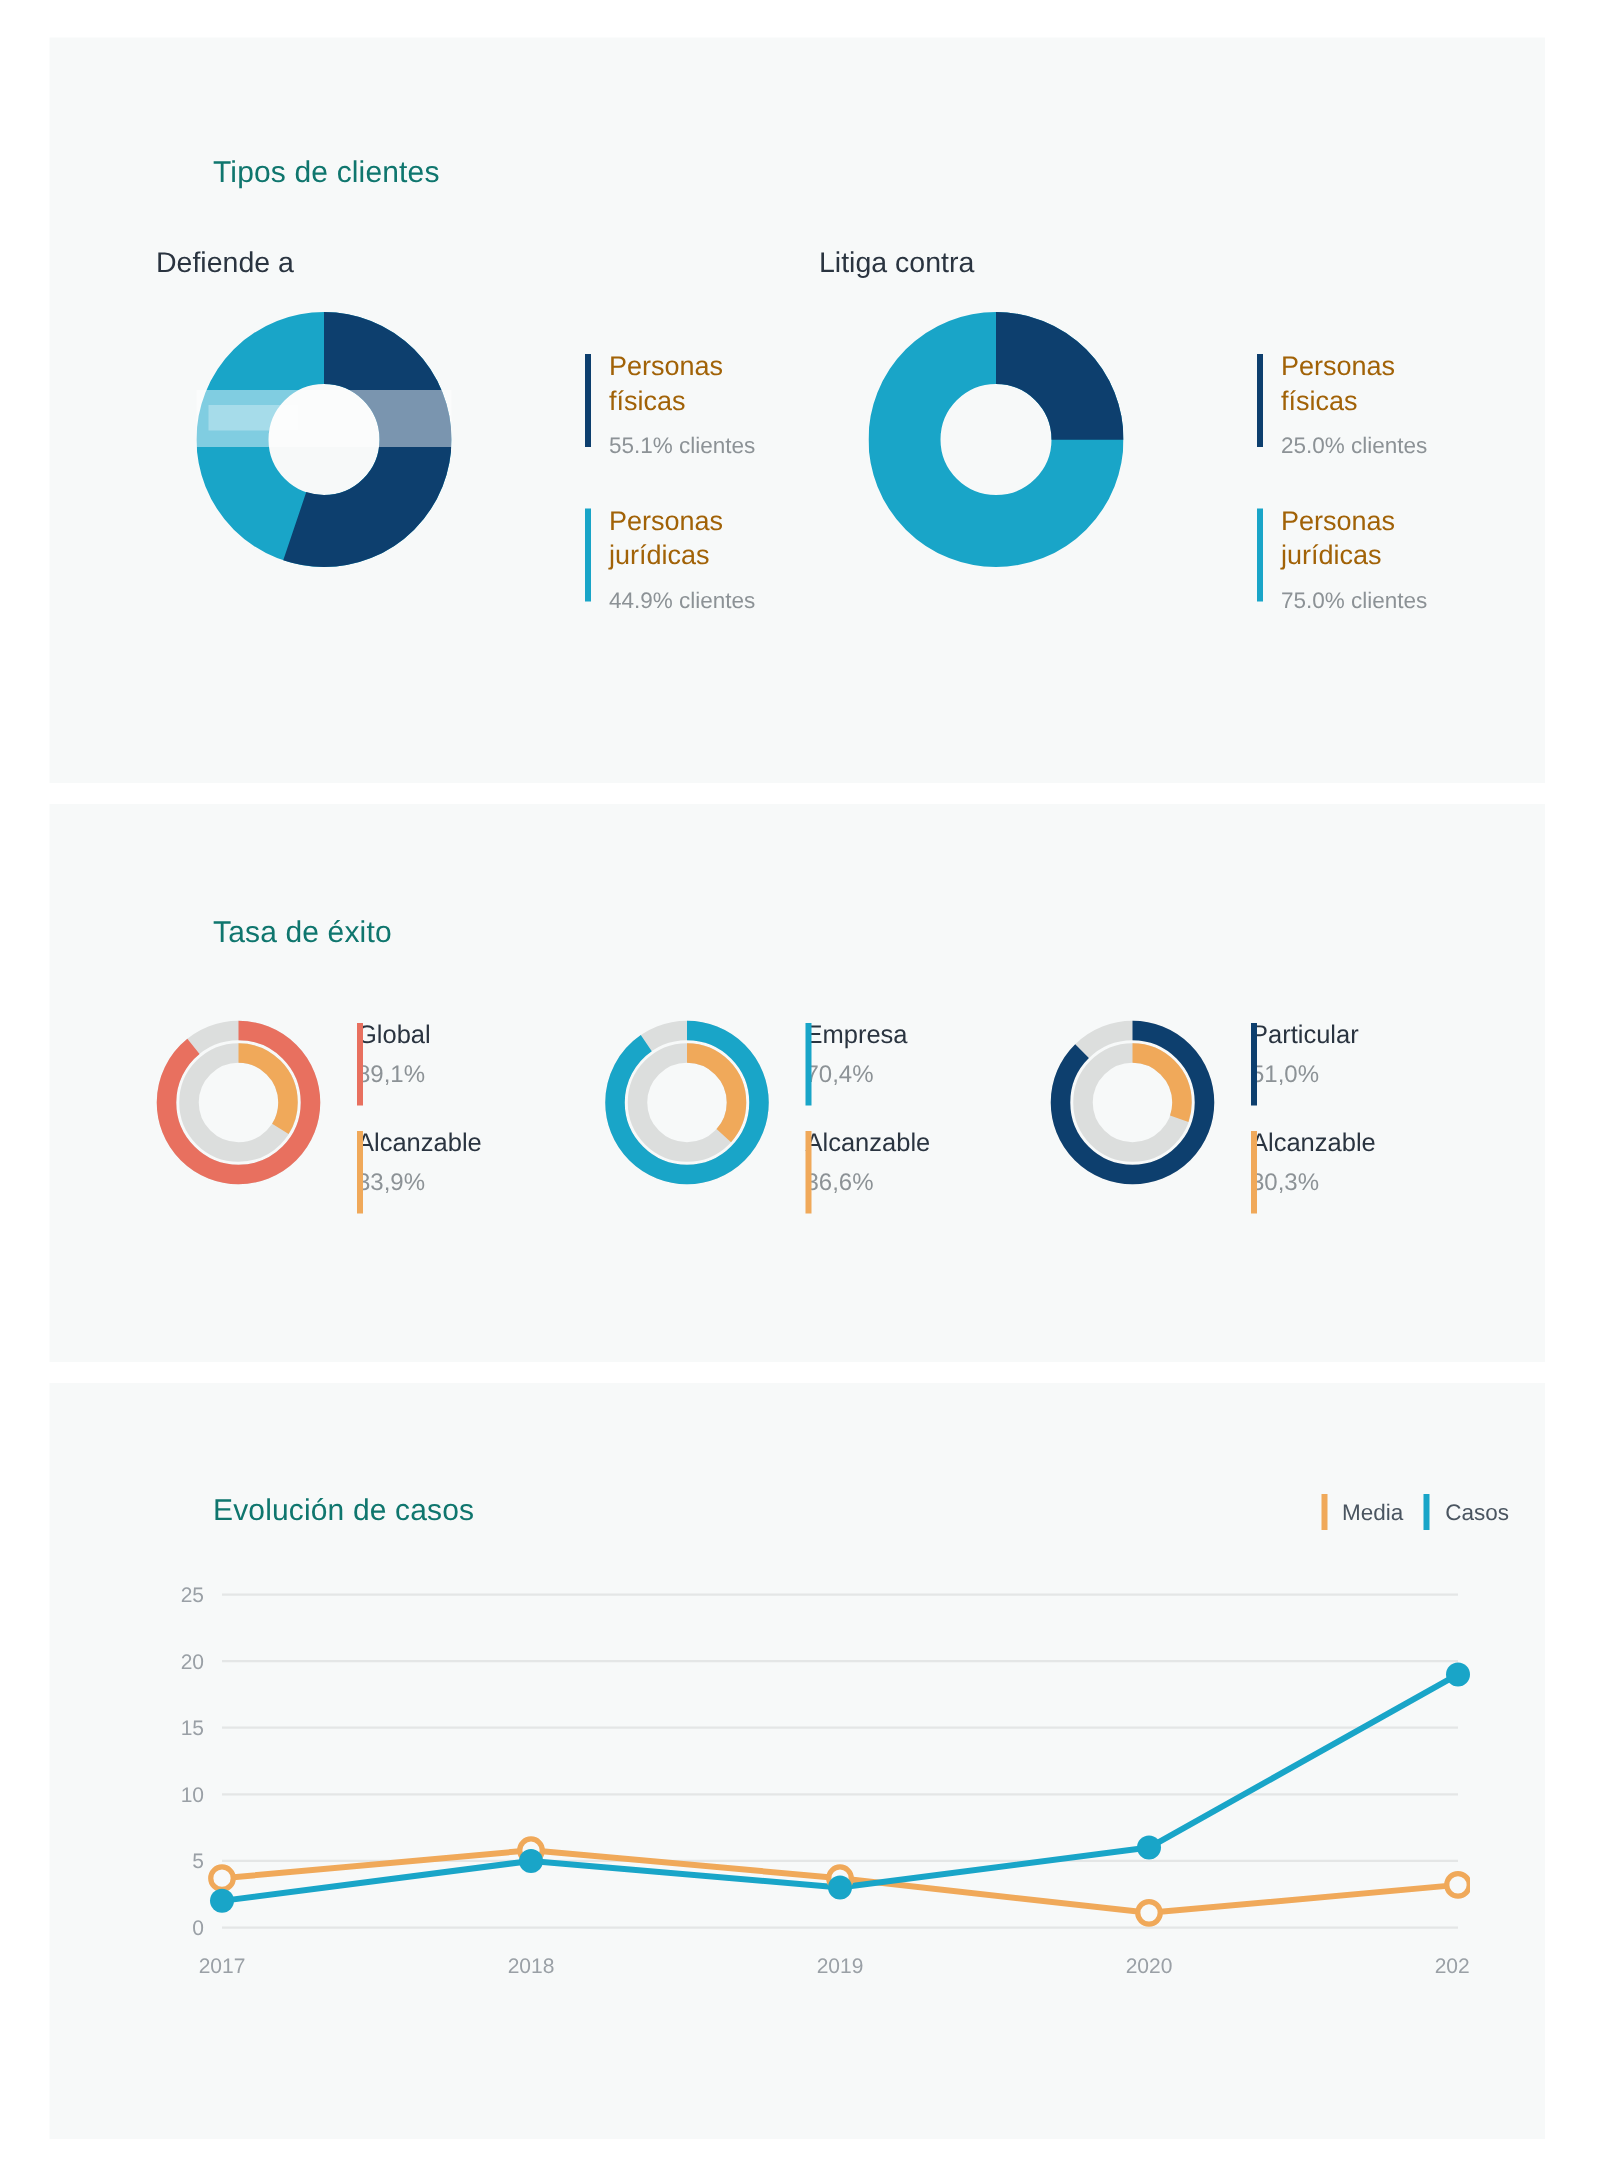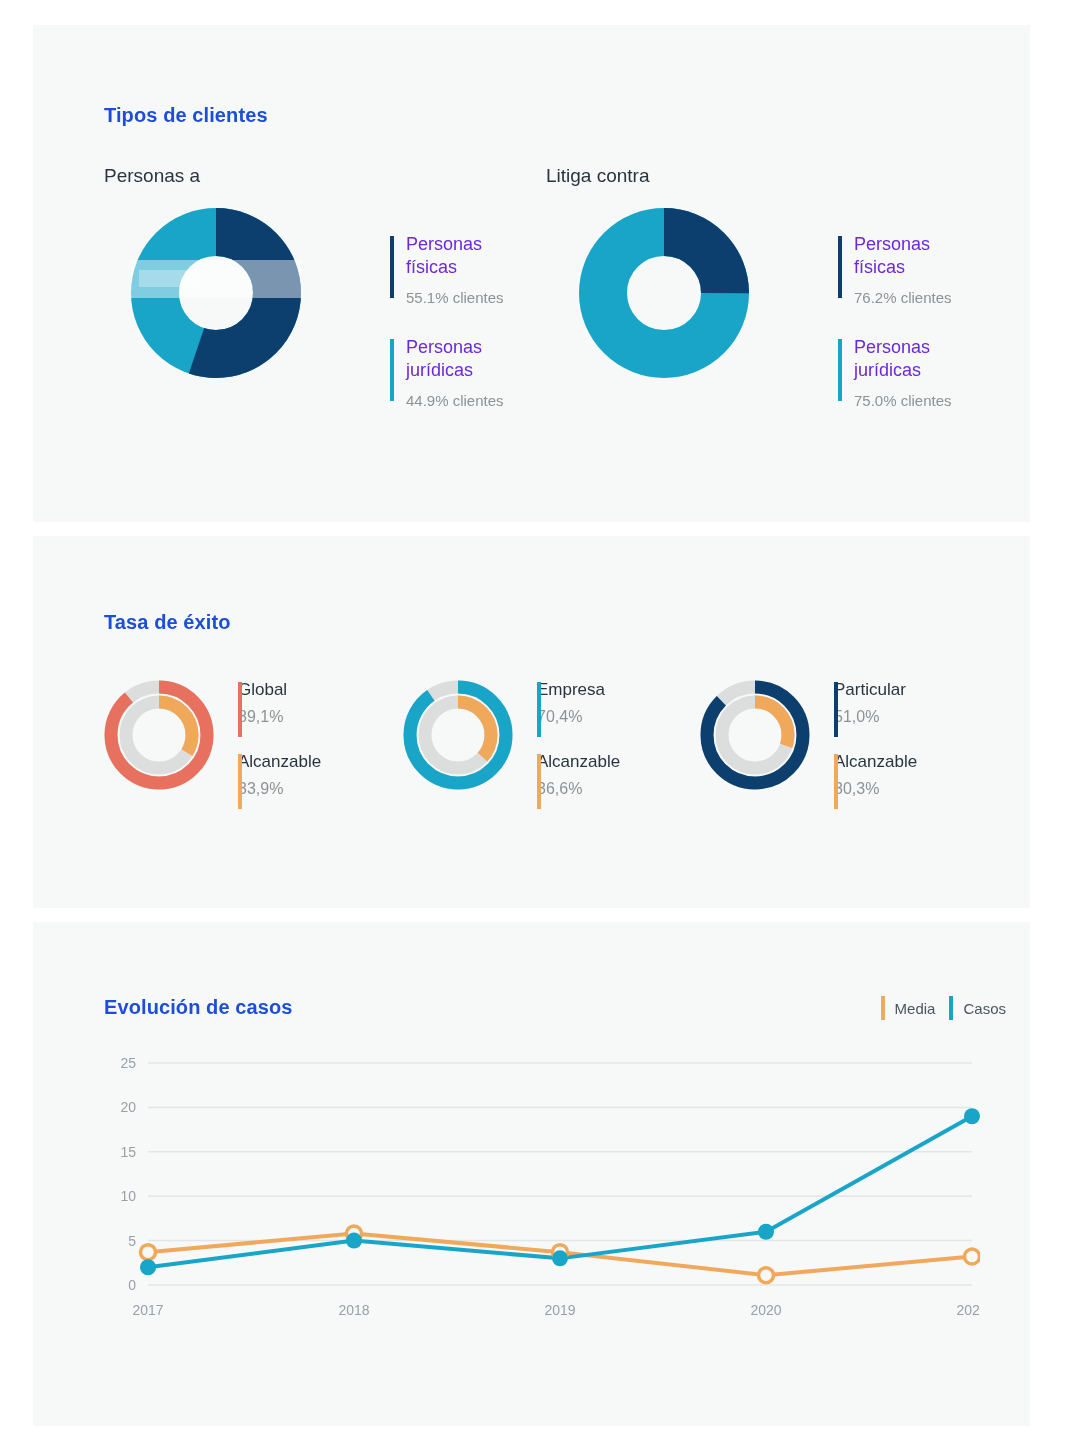--- a/index.html
+++ b/index.html
@@ -22,23 +22,24 @@
     background: #f7f9f9;
     box-sizing: border-box;
   }
   #card-clientes { top: 25px;  height: 497px; }
   #card-exito    { top: 536px; height: 372px; }
   #card-evol     { top: 922px; height: 504px; }
 
   .card-title {
     position: absolute;
     font-size: 20px;
-    font-weight: bold;
-    color: #1d4ed8;
+    font-weight: normal;
+    color: #0f766e;
     letter-spacing: .1px;
+    margin-left: 38px;
   }
 
   .sub-title {
     position: absolute;
     font-size: 19px;
     font-weight: normal;
     color: #2a3440;
   }
 
   
@@ -67,21 +68,21 @@
   .legend { position: absolute; }
   .legend-item { position: relative; padding-left: 16px; margin-bottom: 22px; }
   .legend-bar {
     position: absolute;
     left: 0; top: 3px;
     width: 4px;
     height: 62px;
   }
   .legend-label {
     font-size: 18px;
-    color: #6d28d9;
+    color: #a16207;
     line-height: 1.28;
     white-space: pre-line;
   }
   .legend-value {
     font-size: 15px;
     color: #8c9296;
     margin-top: 10px;
   }
 
   
@@ -110,21 +111,21 @@
   .tick { font-size: 14px; fill: #9aa0a6; font-family: "Liberation Sans", sans-serif; }
   .tick.y { text-anchor: end; }
   .tick.x { text-anchor: middle; }
 </style>
 </head>
 <body>
 
 <section class="card" id="card-clientes">
   <div class="card-title" style="left:71px; top:79px;">Tipos de clientes</div>
 
-  <div class="sub-title" style="left:71px; top:140px;">Personas a</div>
+  <div class="sub-title" style="left:71px; top:140px;">Defiende a</div>
 
   <div class="donut-group" style="left:98px; top:183px;">
     <div class="donut">
       <svg width="170" height="170" viewBox="0 0 170 170">
 
         <circle cx="85" cy="85" r="61" fill="none" stroke="#19a5c8" stroke-width="48"></circle>
         <circle cx="85" cy="85" r="61" fill="none" stroke="#0d3f6e" stroke-width="48" stroke-dasharray="211.2 383.3" transform="rotate(-90 85 85)"></circle>
       </svg>
       <div class="wm">
         <div class="wm-mark"></div>
@@ -156,21 +157,21 @@
         <circle cx="85" cy="85" r="61" fill="none" stroke="#0d3f6e" stroke-width="48" stroke-dasharray="95.8 383.3" transform="rotate(-90 85 85)"></circle>
       </svg>
     </div>
   </div>
 
   <div class="legend" style="left:805px; top:208px;">
     <div class="legend-item">
       <span class="legend-bar" style="background:#0d3f6e;"></span>
       <div class="legend-label">Personas
 físicas</div>
-      <div class="legend-value">76.2% clientes</div>
+      <div class="legend-value">25.0% clientes</div>
     </div>
     <div class="legend-item" style="margin-top:30px;">
       <span class="legend-bar" style="background:#19a5c8;"></span>
       <div class="legend-label">Personas
 jurídicas</div>
       <div class="legend-value">75.0% clientes</div>
     </div>
   </div>
 </section>
 

